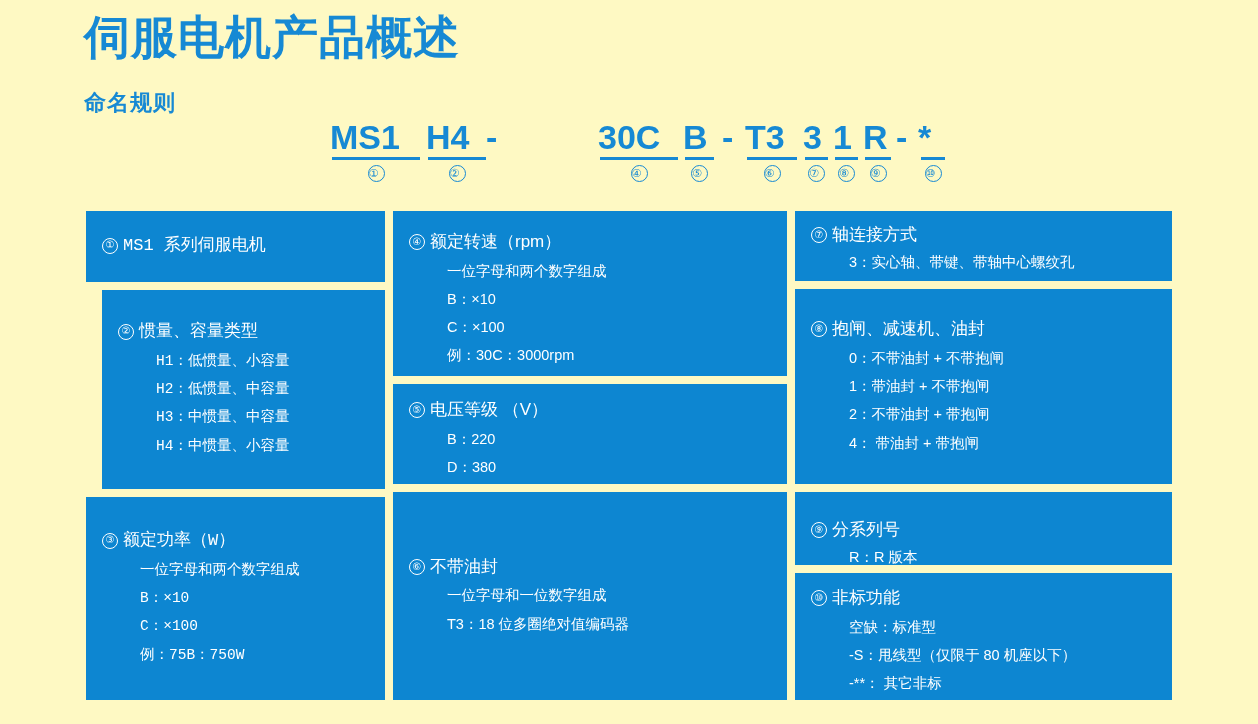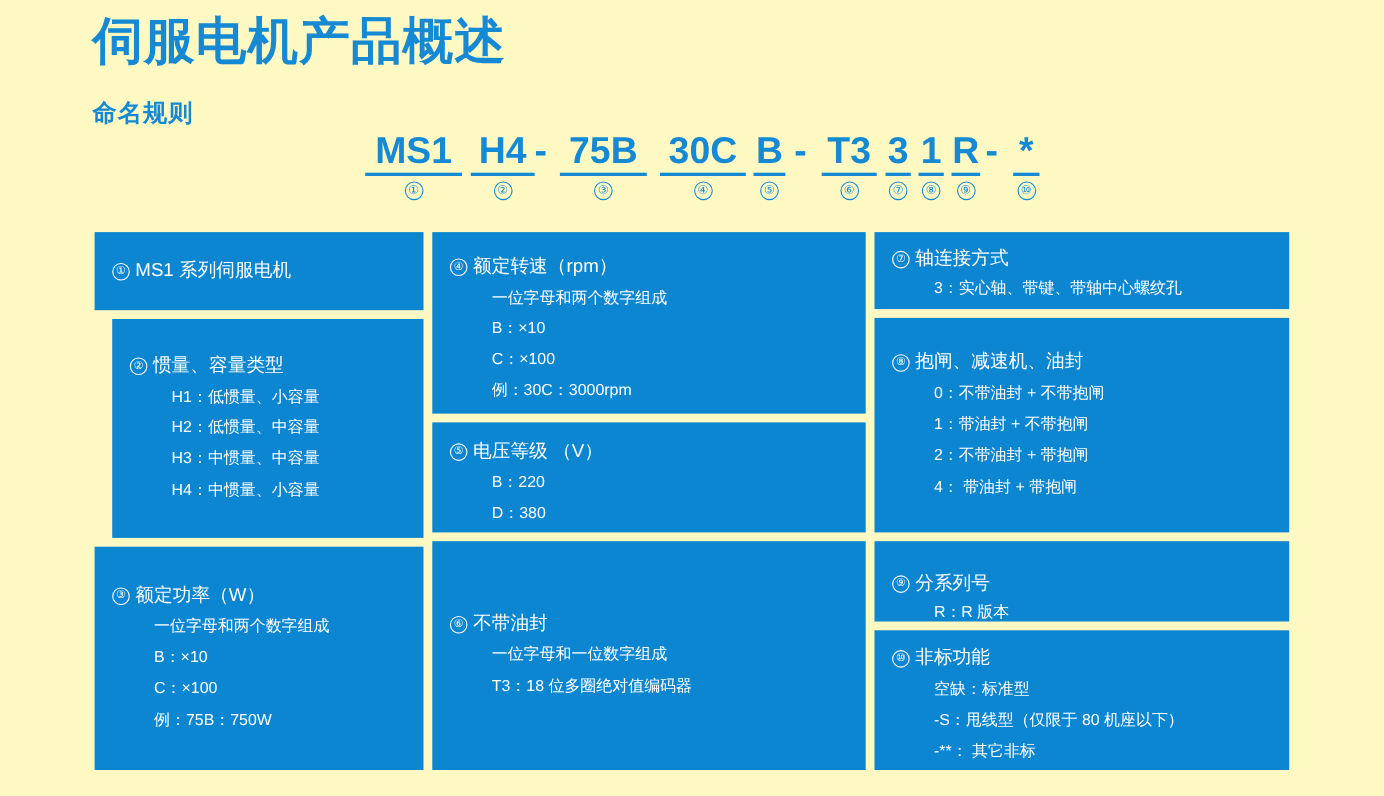--- a/index.html
+++ b/index.html
@@ -33,21 +33,21 @@
   }
 
   
   .code-strip {
     position: absolute;
     left: 330px; top: 118px;
     width: 620px; height: 78px;
   }
   .code-seg {
     position: absolute;
-    text-align: center;
+    text-align: left;
     color: #1689d4;
   }
   .code-seg .code-text {
     display: block;
     font-size: 34px;
     font-weight: bold;
     line-height: 38px;
     white-space: nowrap;
   }
   .code-seg .code-rule {
@@ -77,21 +77,21 @@
 
   
   .spec-table {
     position: absolute;
     left: 86px; top: 211px;
     width: 1086px; height: 489px;
     display: flex;
     gap: 8px;
   }
   .col { display: flex; flex-direction: column; gap: 8px; }
-  .col-1 { width: 299px; }
+  .col-1 { width: 299px; font-family: Liberation Mono, monospace; }
   .col-2 { width: 394px; }
   .col-3 { width: 377px; }
 
   .cell {
     background: #0d86d1;
     color: #ffffff;
     padding: 0 16px;
     display: flex;
     flex-direction: column;
     justify-content: center;
@@ -155,25 +155,20 @@
       <span class="code-num">①</span>
     </div>
 
     <div class="code-seg" style="left:96px;  width:62px;">
       <span class="code-text">H4</span>
       <span class="code-rule" style="width:58px;"></span>
       <span class="code-num">②</span>
     </div>
     <span class="code-dash" style="left:156px; top:0px;">-</span>
 
-    <div class="code-seg" style="left:177px; width:83px;">
-      <span class="code-text">75B</span>
-      <span class="code-rule" style="width:79px;"></span>
-      <span class="code-num">③</span>
-    </div>
 
     <div class="code-seg" style="left:268px; width:82px;">
       <span class="code-text">30C</span>
       <span class="code-rule" style="width:78px;"></span>
       <span class="code-num">④</span>
     </div>
 
     <div class="code-seg" style="left:353px; width:33px;">
       <span class="code-text">B</span>
       <span class="code-rule" style="width:29px;"></span>

